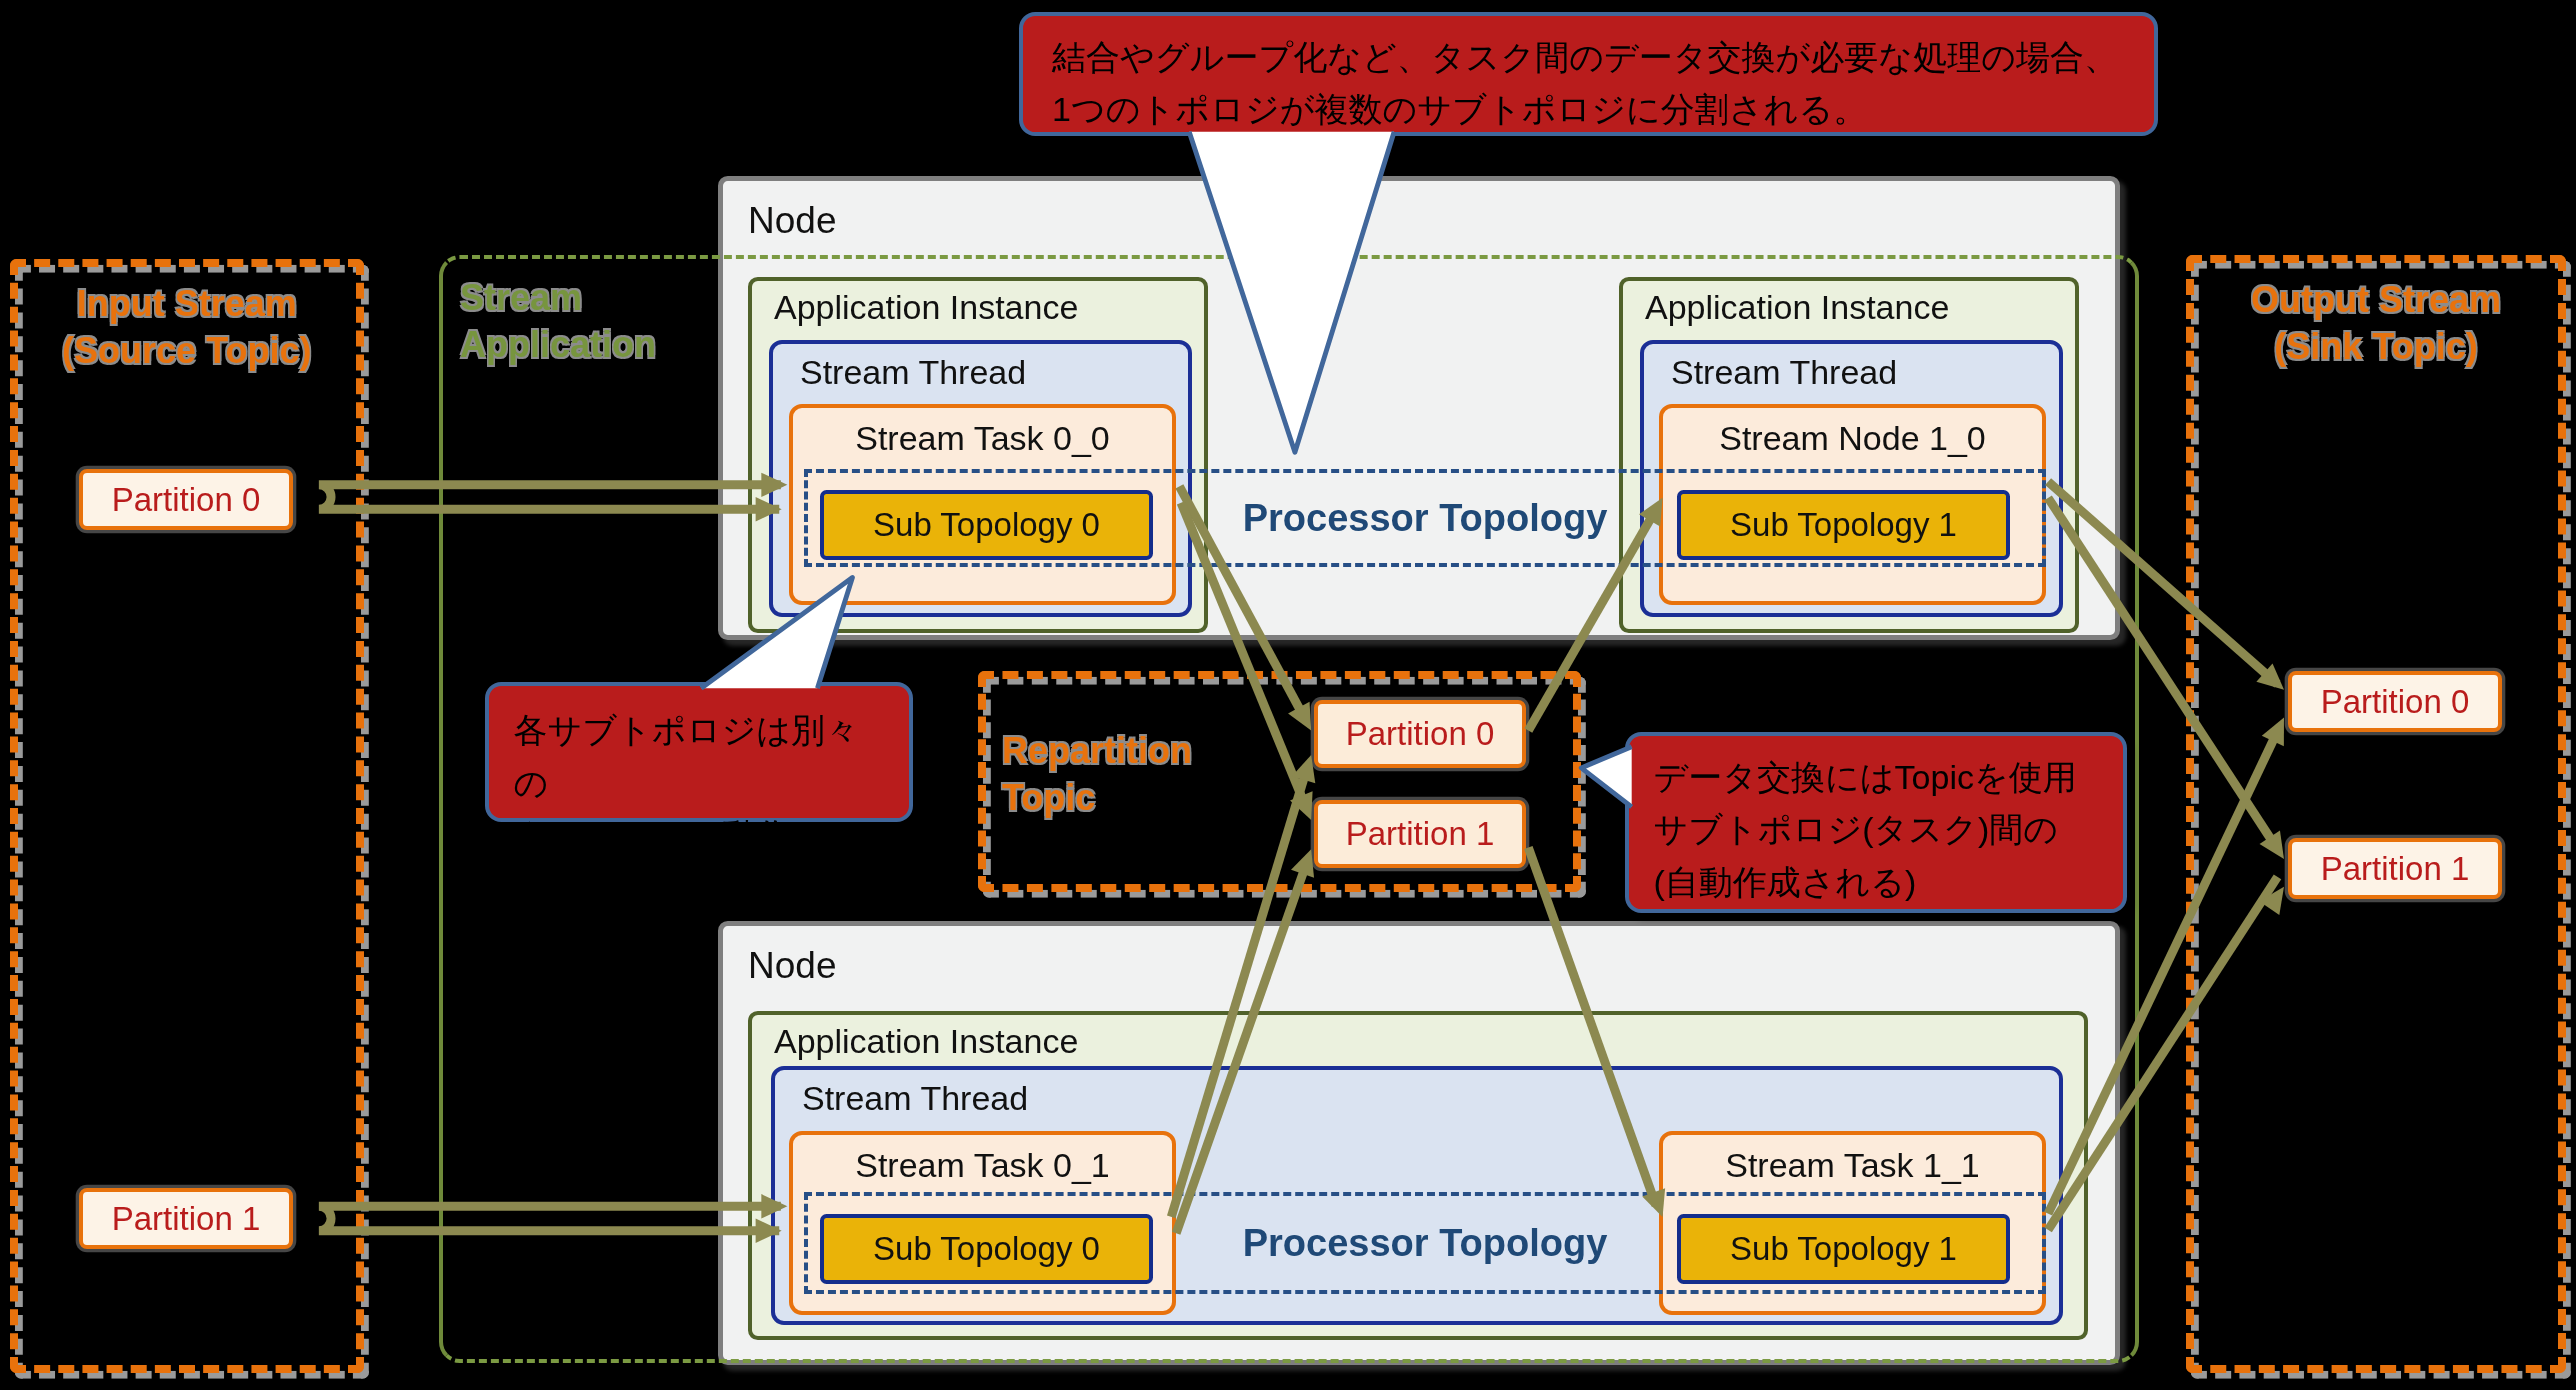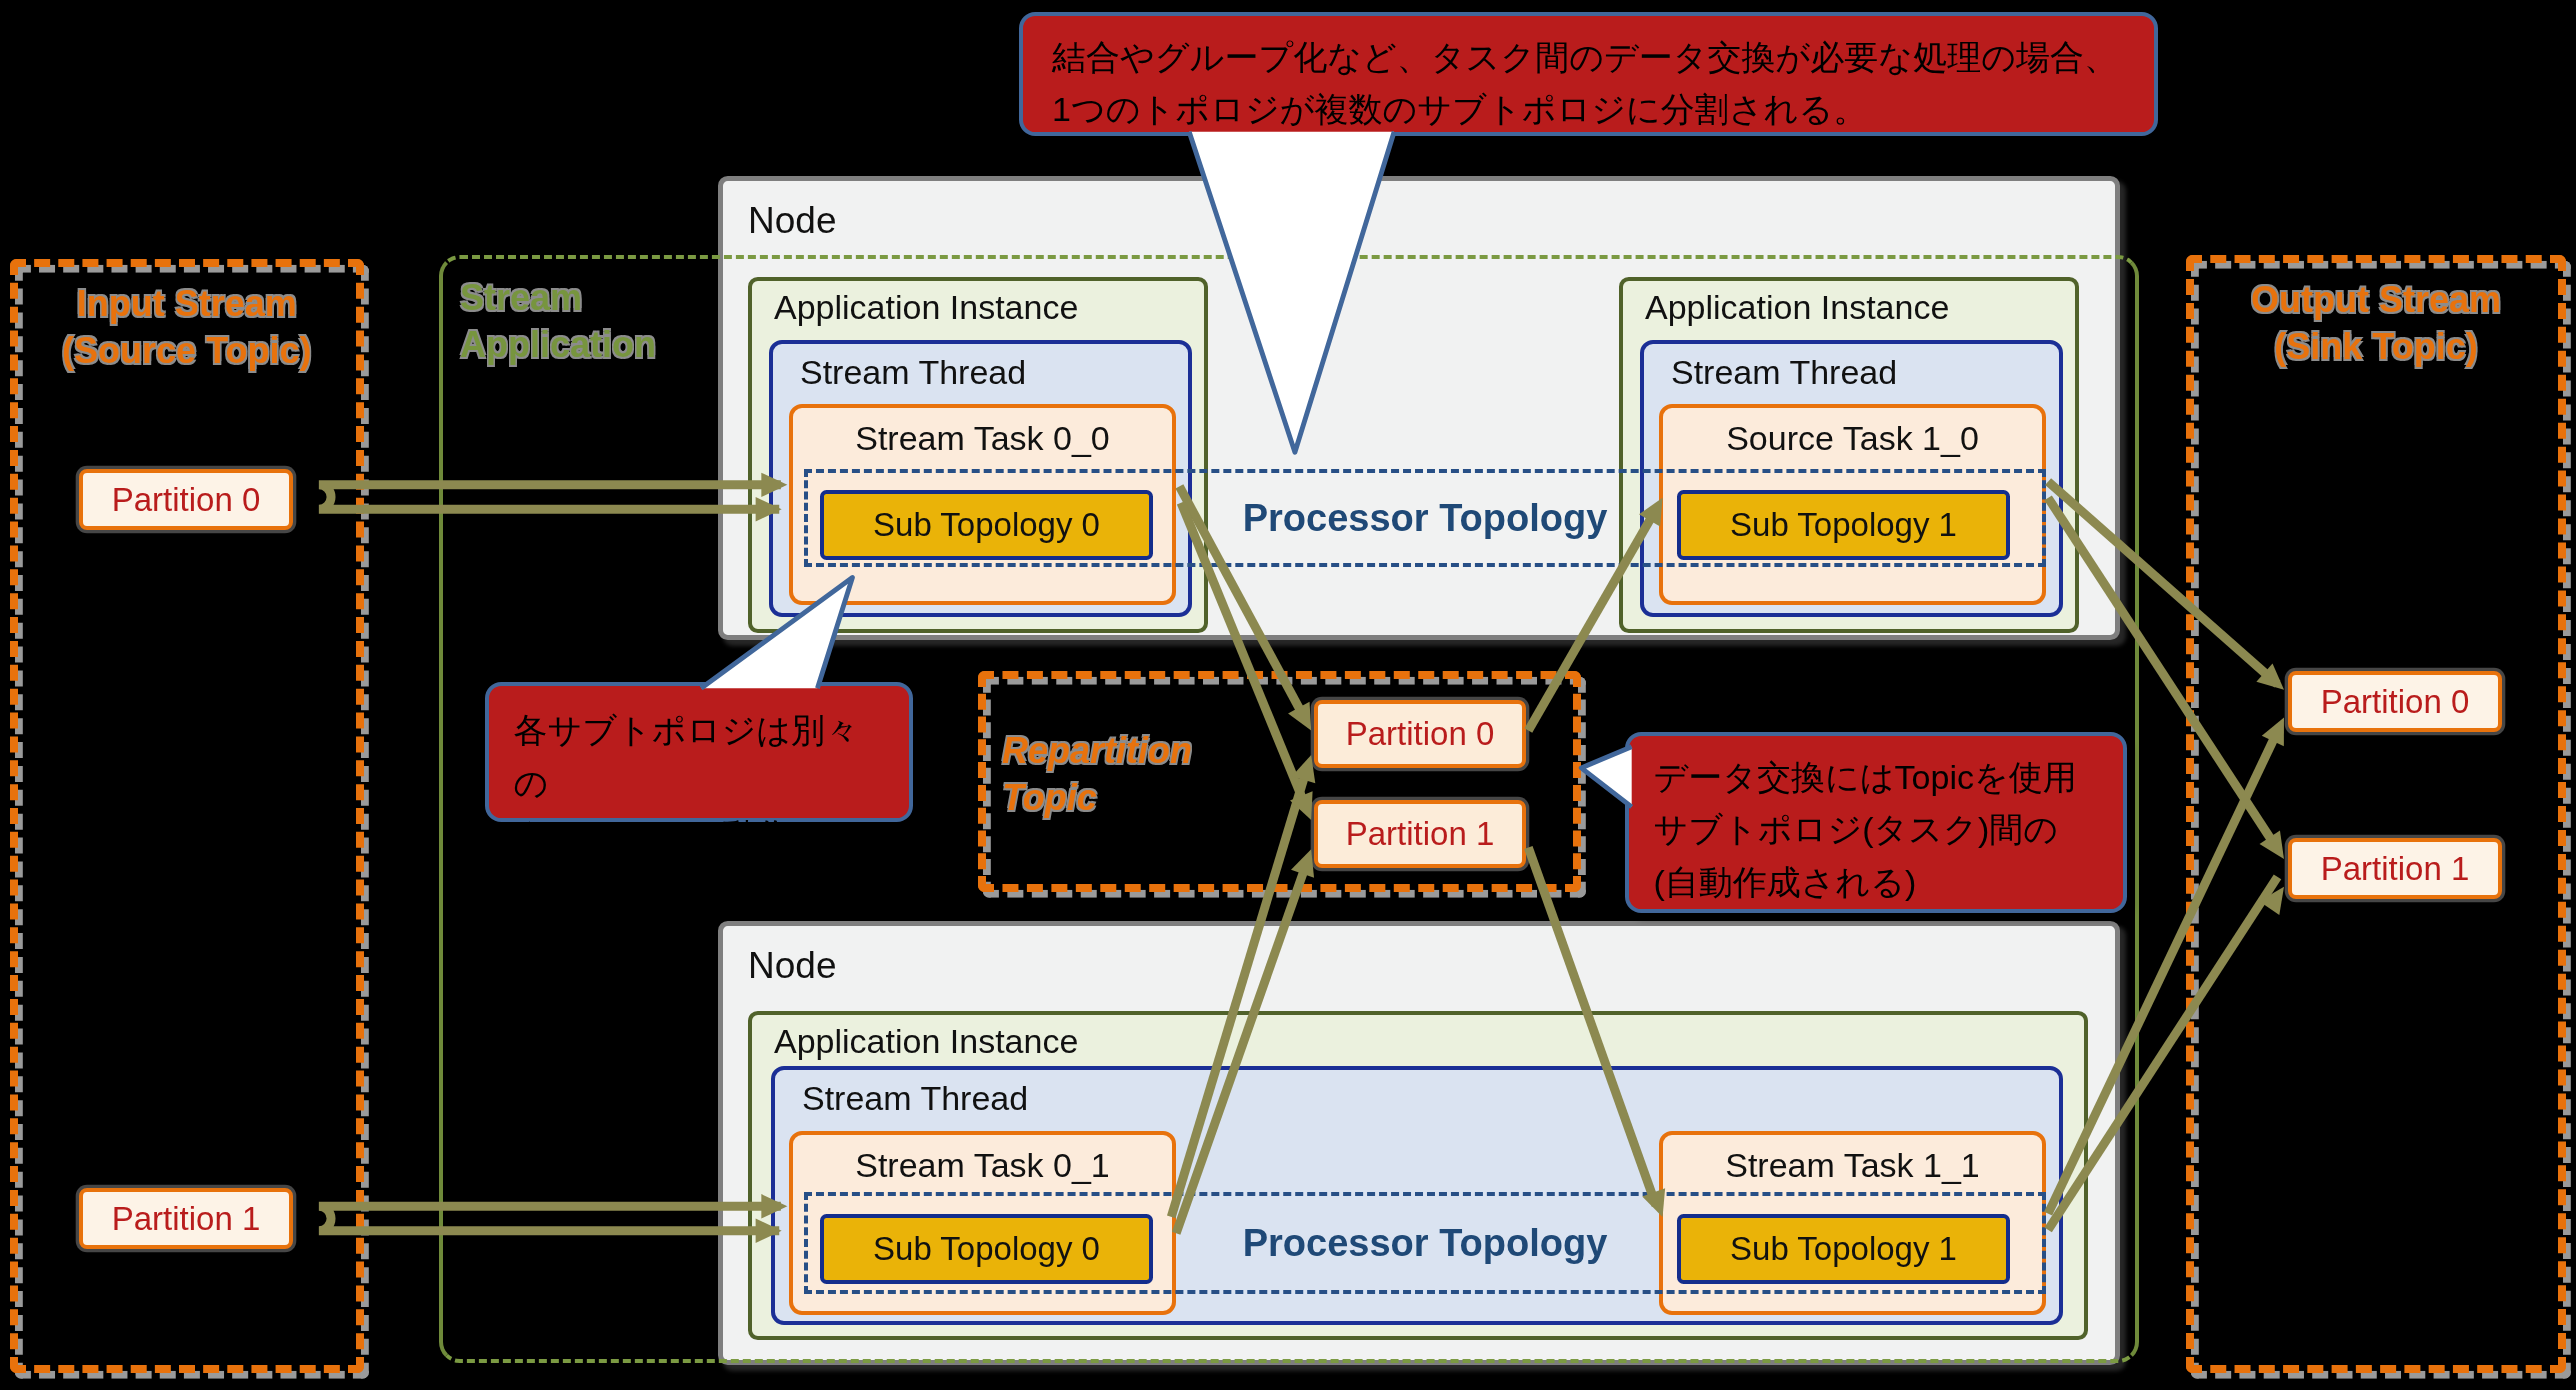--- a/index.html
+++ b/index.html
@@ -56,21 +56,21 @@
   <div class="abs stream-task" style="left:789px;top:404px;width:387px;height:201px;">
     <span class="task-label">Stream Task 0_0</span>
   </div>
   <div class="abs sub-topology" style="left:820px;top:490px;width:333px;height:70px;">Sub Topology 0</div>
 
   <div class="abs app-instance" style="left:1619px;top:277px;width:460px;height:356px;"></div>
   <div class="abs box-label" style="left:1645px;top:288px;">Application Instance</div>
   <div class="abs stream-thread" style="left:1640px;top:340px;width:423px;height:277px;"></div>
   <div class="abs box-label" style="left:1671px;top:353px;">Stream Thread</div>
   <div class="abs stream-task" style="left:1659px;top:404px;width:387px;height:201px;">
-    <span class="task-label">Source Task 1_0</span>
+    <span class="task-label">Stream Node 1_0</span>
   </div>
   <div class="abs sub-topology" style="left:1677px;top:490px;width:333px;height:70px;">Sub Topology 1</div>
 
   <div class="abs proc-topo" style="left:804px;top:469px;width:1242px;height:98px;">
     <span class="proc-label">Processor Topology</span>
   </div>
 
   <div class="abs node" style="left:718px;top:921px;width:1402px;height:444px;"></div>
   <div class="abs node-label" style="left:748px;top:945px;">Node</div>
 
@@ -107,21 +107,21 @@
 
   <div class="abs big-dashed" style="left:2186px;top:255px;width:380px;height:1118px;"></div>
   <div class="abs orange-title" style="left:2186px;top:277px;width:380px;">
     <span>Output Stream</span><br>
     <span>(Sink Topic)</span>
   </div>
   <div class="abs partition" style="left:2288px;top:671px;width:214px;height:61px;">Partition 0</div>
   <div class="abs partition" style="left:2288px;top:838px;width:214px;height:61px;">Partition 1</div>
 
   <div class="abs big-dashed" style="left:978px;top:671px;width:603px;height:221px;"></div>
-  <div class="abs orange-title" style="left:1002px;top:728px;text-align:left;font-style:italic;">
+  <div class="abs orange-title" style="left:1002px;top:728px;text-align:left;">
     <span>Repartition</span><br>
     <span>Topic</span>
   </div>
   <div class="abs partition mid" style="left:1314px;top:700px;width:212px;height:68px;">Partition 0</div>
   <div class="abs partition mid" style="left:1314px;top:800px;width:212px;height:68px;">Partition 1</div>
 
   <svg class="overlay" width="2576" height="1391" viewBox="0 0 3167 1710">
     <g stroke="#8c8950" stroke-width="11" fill="none">
 
       <path d="M958,626 L392,626 A15,15 0 0 0 392,596 L960,596"></path>

